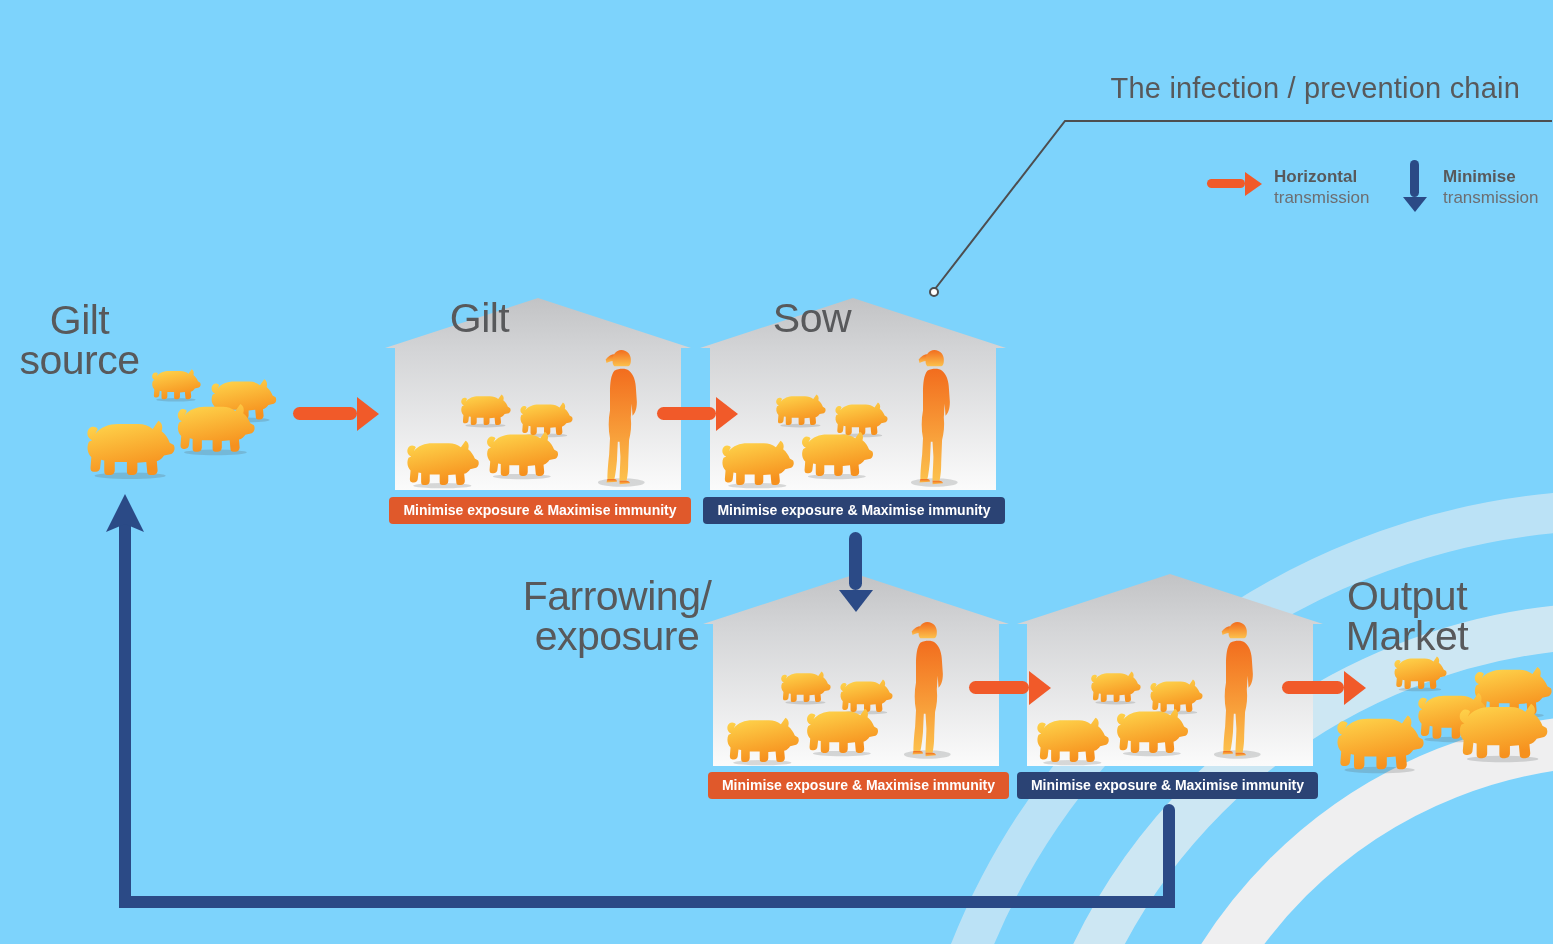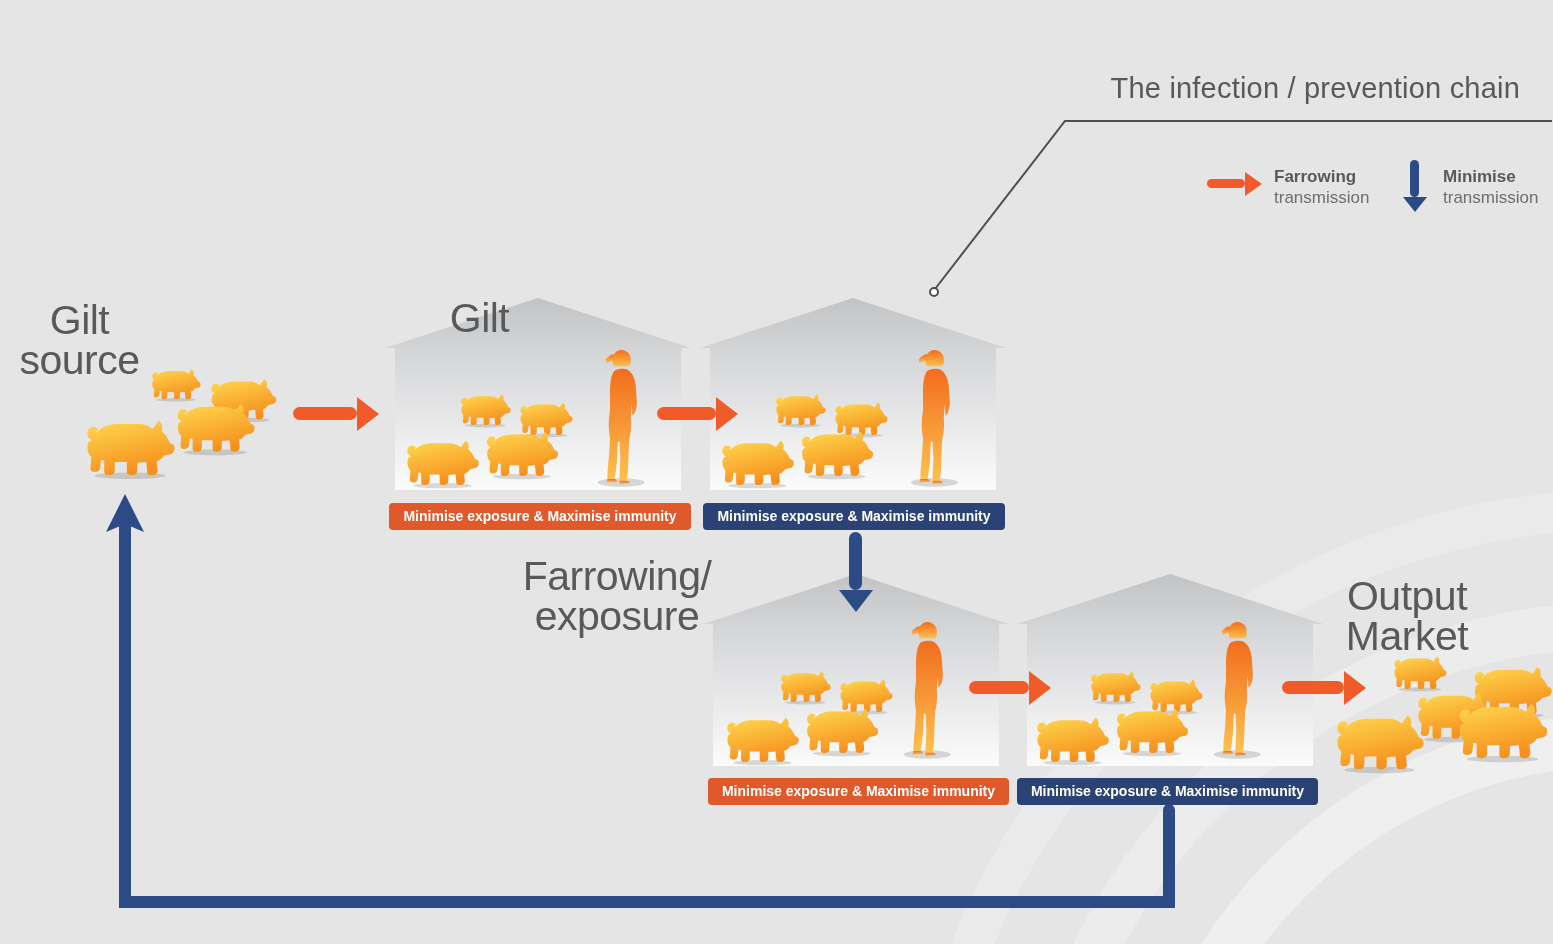--- a/index.html
+++ b/index.html
@@ -1,32 +1,32 @@
 <!DOCTYPE html>
 <html><head>
 <meta charset="utf-8">
 <style>
   html,body{margin:0;padding:0;background:#ffffff;}
   .canvas{
-    position:relative;width:1553px;height:944px;overflow:hidden;background:#e5e5e5;
+    position:relative;width:1553px;height:944px;overflow:hidden;background:#7dd3fc;
     font-family:"Liberation Sans",sans-serif;
   }
   .abs{position:absolute;}
   .stage-label{
     position:absolute;color:#58595B;font-size:41px;line-height:0.98;
     text-align:center;letter-spacing:-0.5px;z-index:5;
   }
   .stage-label span{display:block;}
   .diagram-title{
     position:absolute;color:#58595B;font-size:29px;letter-spacing:0.2px;
     white-space:nowrap;z-index:5;
   }
   .banner{
     position:absolute;height:27px;border-radius:4px;color:#ffffff;font-size:14px;
-    font-weight:bold;text-align:center;line-height:27px;z-index:4;white-space:nowrap;margin-top:6px;
+    font-weight:bold;text-align:center;line-height:27px;z-index:4;white-space:nowrap;
   }
   .banner.orange{background:#E0592B;}
   .banner.navy{background:#2B4374;}
   .barn{z-index:1;}
   .pig,.farmer{z-index:3;}
   
   .ah,.av{position:absolute;background:currentColor;border-radius:7px;z-index:4;}
   .ah::after{content:"";position:absolute;left:100%;top:50%;transform:translateY(-50%);
     border-style:solid;border-color:transparent;border-left-color:currentColor;}
   .ah.lg{height:13px;} .ah.lg::after{border-width:17px 0 17px 22px;}
@@ -103,21 +103,21 @@
     <g>
       <path d="M1169,810 L1169,902 L125,902 L125,520" fill="none" stroke="#2B4A86" stroke-width="12" stroke-linecap="round"></path>
       <polygon points="106,532 125,494 144,532 125,524" fill="#2B4A86"></polygon>
     </g>
   </svg>
 
   <div class="diagram-title" style="right:33px;top:72px">The infection / prevention chain</div>
 
   <div class="ah sm c-orange" style="left:1207px;top:179px;width:38px"></div>
   <div class="legend-label" style="left:1274px;top:166px">
-    <b>Farrowing</b>
+    <b>Horizontal</b>
     <span>transmission</span>
   </div>
   <div class="av sm c-navy" style="left:1410px;top:160px;height:37px"></div>
   <div class="legend-label" style="left:1443px;top:166px">
     <b>Minimise</b>
     <span>transmission</span>
   </div>
 
   <svg class="abs barn" style="left:385px;top:298px" width="306" height="192">
       <use href="#barn"></use>
@@ -133,22 +133,23 @@
     </svg>
 
   <div class="stage-label" style="left:-3px;top:300px;width:165px">
     <span>Gilt</span>
     <span>source</span>
   </div>
   <div class="stage-label" style="left:327px;top:298px;width:305px">
     <span>Gilt</span>
   </div>
   <div class="stage-label" style="left:702px;top:298px;width:220px">
-  </div>
-  <div class="stage-label" style="left:462px;top:556px;width:310px">
+    <span>Sow</span>
+  </div>
+  <div class="stage-label" style="left:462px;top:576px;width:310px">
     <span>Farrowing/</span>
     <span>exposure</span>
   </div>
   <div class="stage-label" style="left:987px;top:576px;width:310px">
   </div>
   <div class="stage-label" style="left:1252px;top:576px;width:310px">
     <span>Output</span>
     <span>Market</span>
   </div>
 

